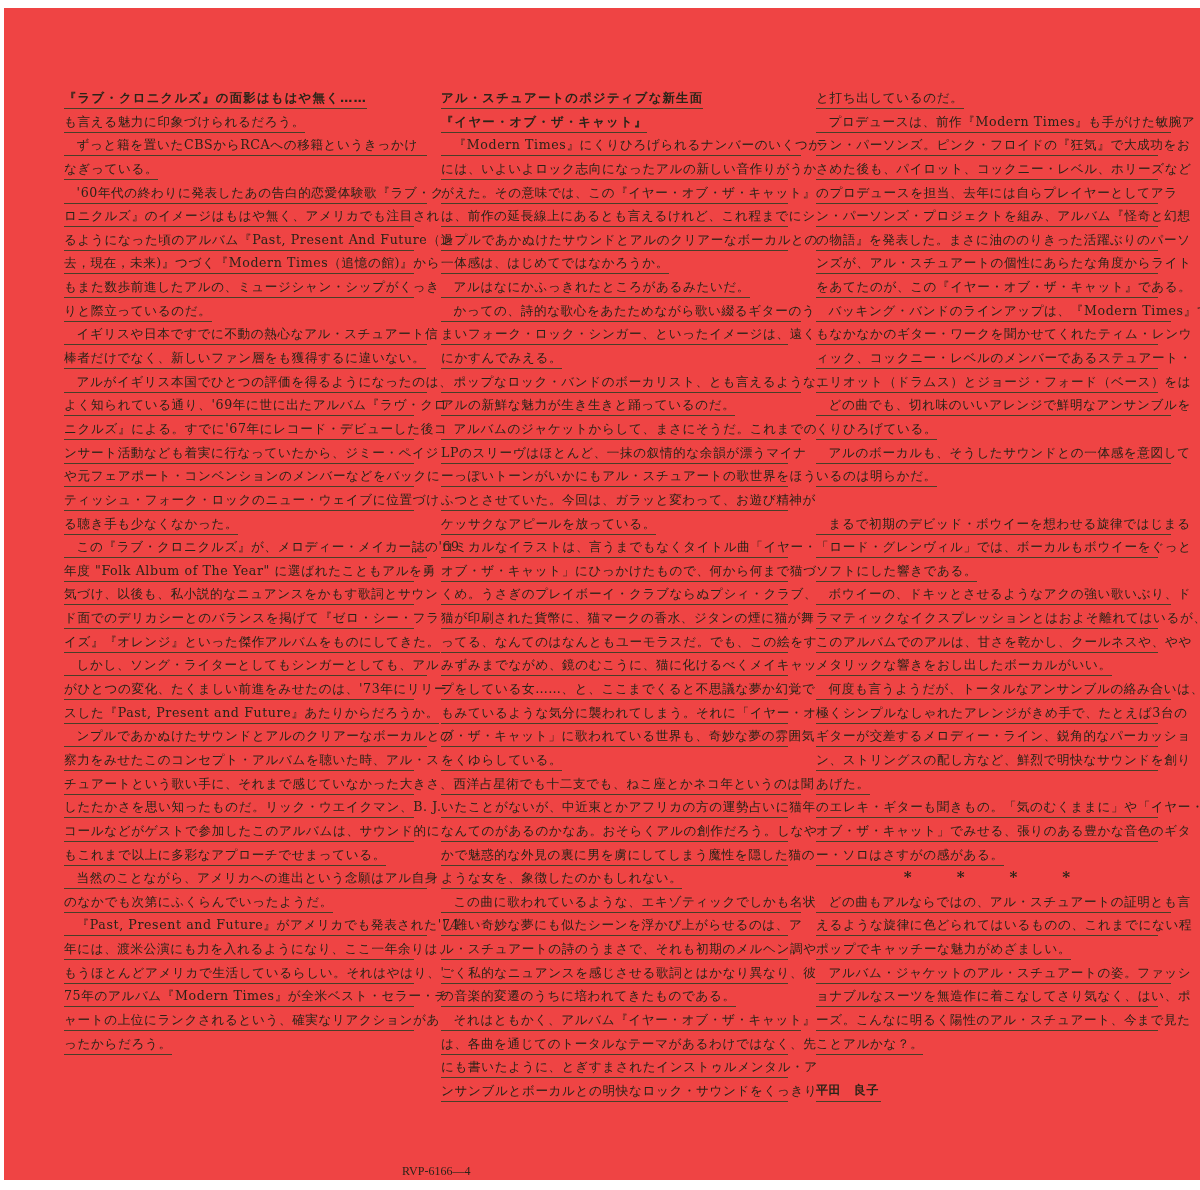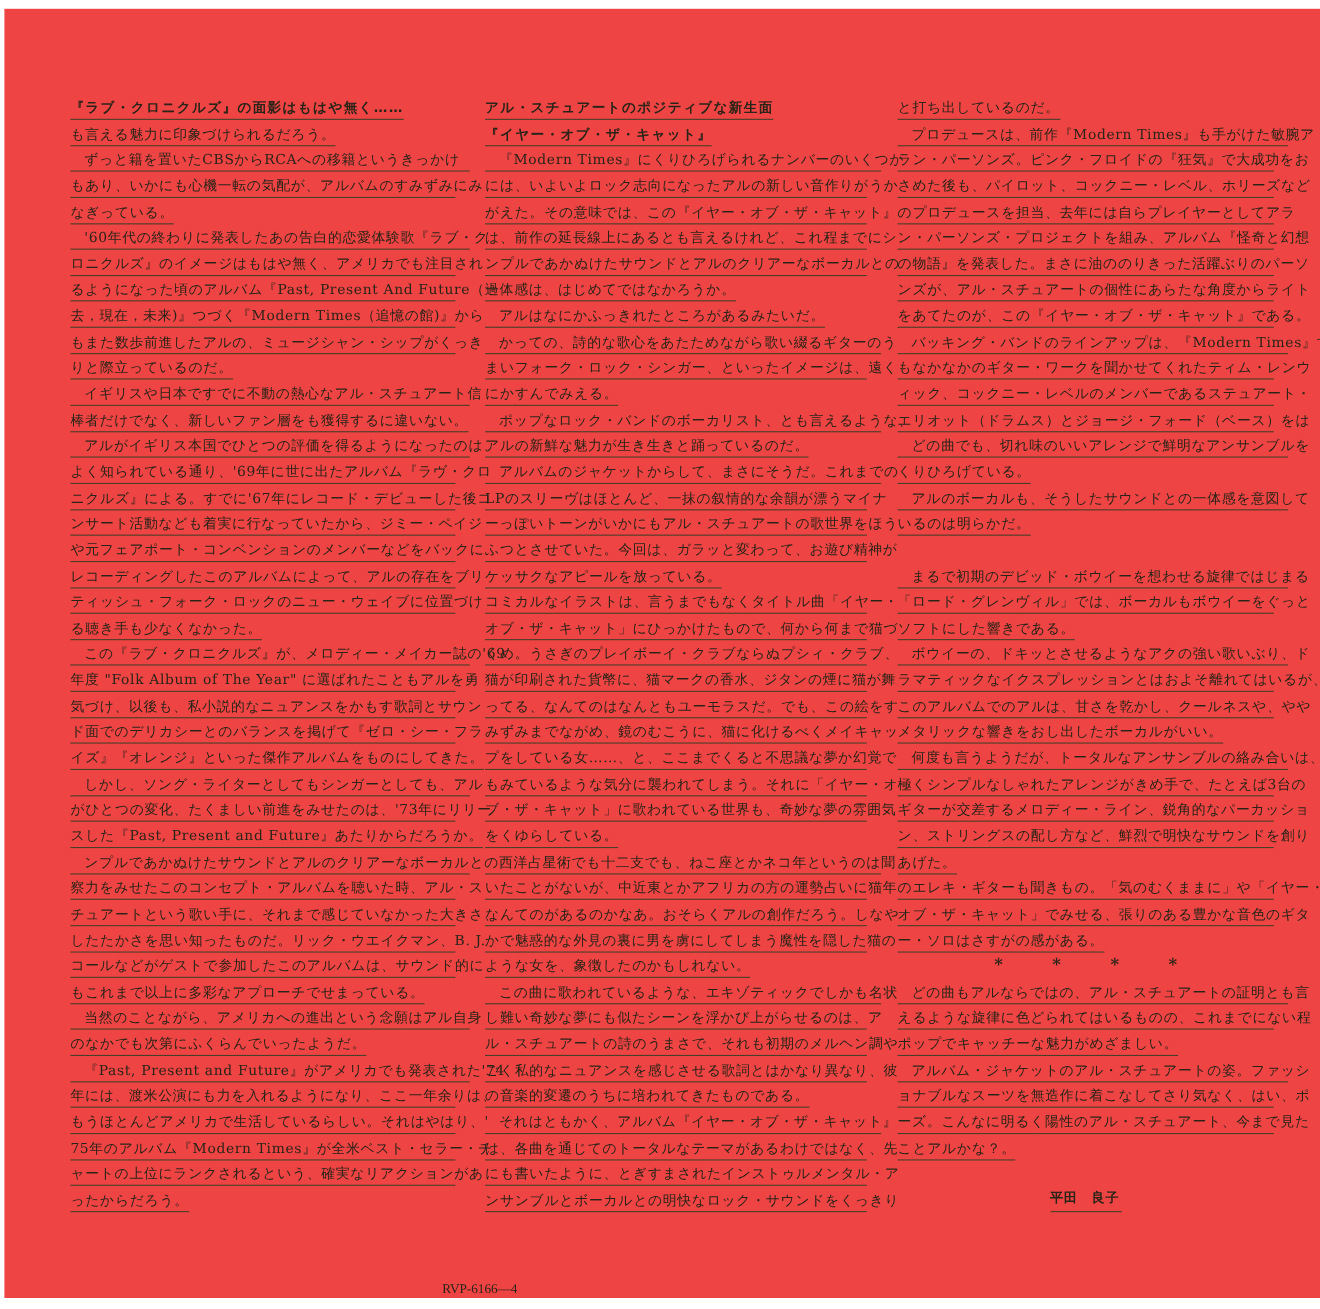--- a/index.html
+++ b/index.html
@@ -14,49 +14,47 @@
   .line { position:relative; height:23.65px; box-sizing:border-box;
           font-size:12.6px; line-height:19px; color:#2a2418;
           white-space:nowrap; overflow:visible; letter-spacing:0.6px; }
   .line .t { display:inline-block; border-bottom:1px solid #4a3e28; padding-bottom:1px; min-width:0; }
   .line.full .t { width:100%; }
   .line.indent .t { padding-left:12.6px; }
   .line.head { font-weight:bold; font-family:"DejaVu Sans", "Liberation Sans", sans-serif; font-size:12.4px; letter-spacing:1.2px; }
   .line.blank { }
   .line.stars { text-align:center; font-size:15px; letter-spacing:0; font-weight:bold; }
   .line.stars .t { border-bottom:none; word-spacing:40px; }
-  .line.sig { text-align:center; font-weight:bold; font-family:Liberation Mono, monospace; font-size:12px; }
+  .line.sig { text-align:left; font-weight:bold; font-family:Liberation Sans, sans-serif; font-size:12px; }
   .line.sig .t { padding-right:2px; }
   .catalog { position:absolute; left:398px; top:1156px; font-family:"Liberation Serif","DejaVu Serif",serif;
              font-size:12px; color:#2a2418;text-align:right; }
 </style>
 </head>
 <body>
 
 <div class="page">
   <div class="col col1">
       <div class="line head"><span class="t">『ラブ・クロニクルズ』の面影はもはや無く……</span></div>
       <div class="line"><span class="t">も言える魅力に印象づけられるだろう。</span></div>
       <div class="line full indent"><span class="t">ずっと籍を置いたCBSからRCAへの移籍というきっかけ</span></div>
-      <div class="line full"><span class="t">もあり、いかにも心機一転の気配が、アルバムのすみずみにみ</span></div>
       <div class="line"><span class="t">なぎっている。</span></div>
       <div class="line full indent"><span class="t">'60年代の終わりに発表したあの告白的恋愛体験歌『ラブ・ク</span></div>
       <div class="line full"><span class="t">ロニクルズ』のイメージはもはや無く、アメリカでも注目され</span></div>
       <div class="line full"><span class="t">るようになった頃のアルバム『Past, Present And Future（過</span></div>
       <div class="line full"><span class="t">去，現在，未来)』つづく『Modern Times（追憶の館)』から</span></div>
       <div class="line full"><span class="t">もまた数歩前進したアルの、ミュージシャン・シップがくっき</span></div>
       <div class="line"><span class="t">りと際立っているのだ。</span></div>
       <div class="line full indent"><span class="t">イギリスや日本ですでに不動の熱心なアル・スチュアート信</span></div>
       <div class="line"><span class="t">棒者だけでなく、新しいファン層をも獲得するに違いない。</span></div>
       <div class="line full indent"><span class="t">アルがイギリス本国でひとつの評価を得るようになったのは、</span></div>
       <div class="line full"><span class="t">よく知られている通り、'69年に世に出たアルバム『ラヴ・クロ</span></div>
       <div class="line full"><span class="t">ニクルズ』による。すでに'67年にレコード・デビューした後コ</span></div>
       <div class="line full"><span class="t">ンサート活動なども着実に行なっていたから、ジミー・ペイジ</span></div>
       <div class="line full"><span class="t">や元フェアポート・コンベンションのメンバーなどをバックに</span></div>
-      <div class="line full"><span class="t">レコーディングしたこのアルバムによって、アルの存在をブリ</span></div>
       <div class="line full"><span class="t">ティッシュ・フォーク・ロックのニュー・ウェイブに位置づけ</span></div>
       <div class="line"><span class="t">る聴き手も少なくなかった。</span></div>
       <div class="line full indent"><span class="t">この『ラブ・クロニクルズ』が、メロディー・メイカー誌の'69</span></div>
       <div class="line full"><span class="t">年度 "Folk Album of The Year" に選ばれたこともアルを勇</span></div>
       <div class="line full"><span class="t">気づけ、以後も、私小説的なニュアンスをかもす歌詞とサウン</span></div>
       <div class="line full"><span class="t">ド面でのデリカシーとのバランスを掲げて『ゼロ・シー・フラ</span></div>
       <div class="line"><span class="t">イズ』『オレンジ』といった傑作アルバムをものにしてきた。</span></div>
       <div class="line full indent"><span class="t">しかし、ソング・ライターとしてもシンガーとしても、アル</span></div>
       <div class="line full"><span class="t">がひとつの変化、たくましい前進をみせたのは、'73年にリリー</span></div>
       <div class="line"><span class="t">スした『Past, Present and Future』あたりからだろうか。</span></div>

